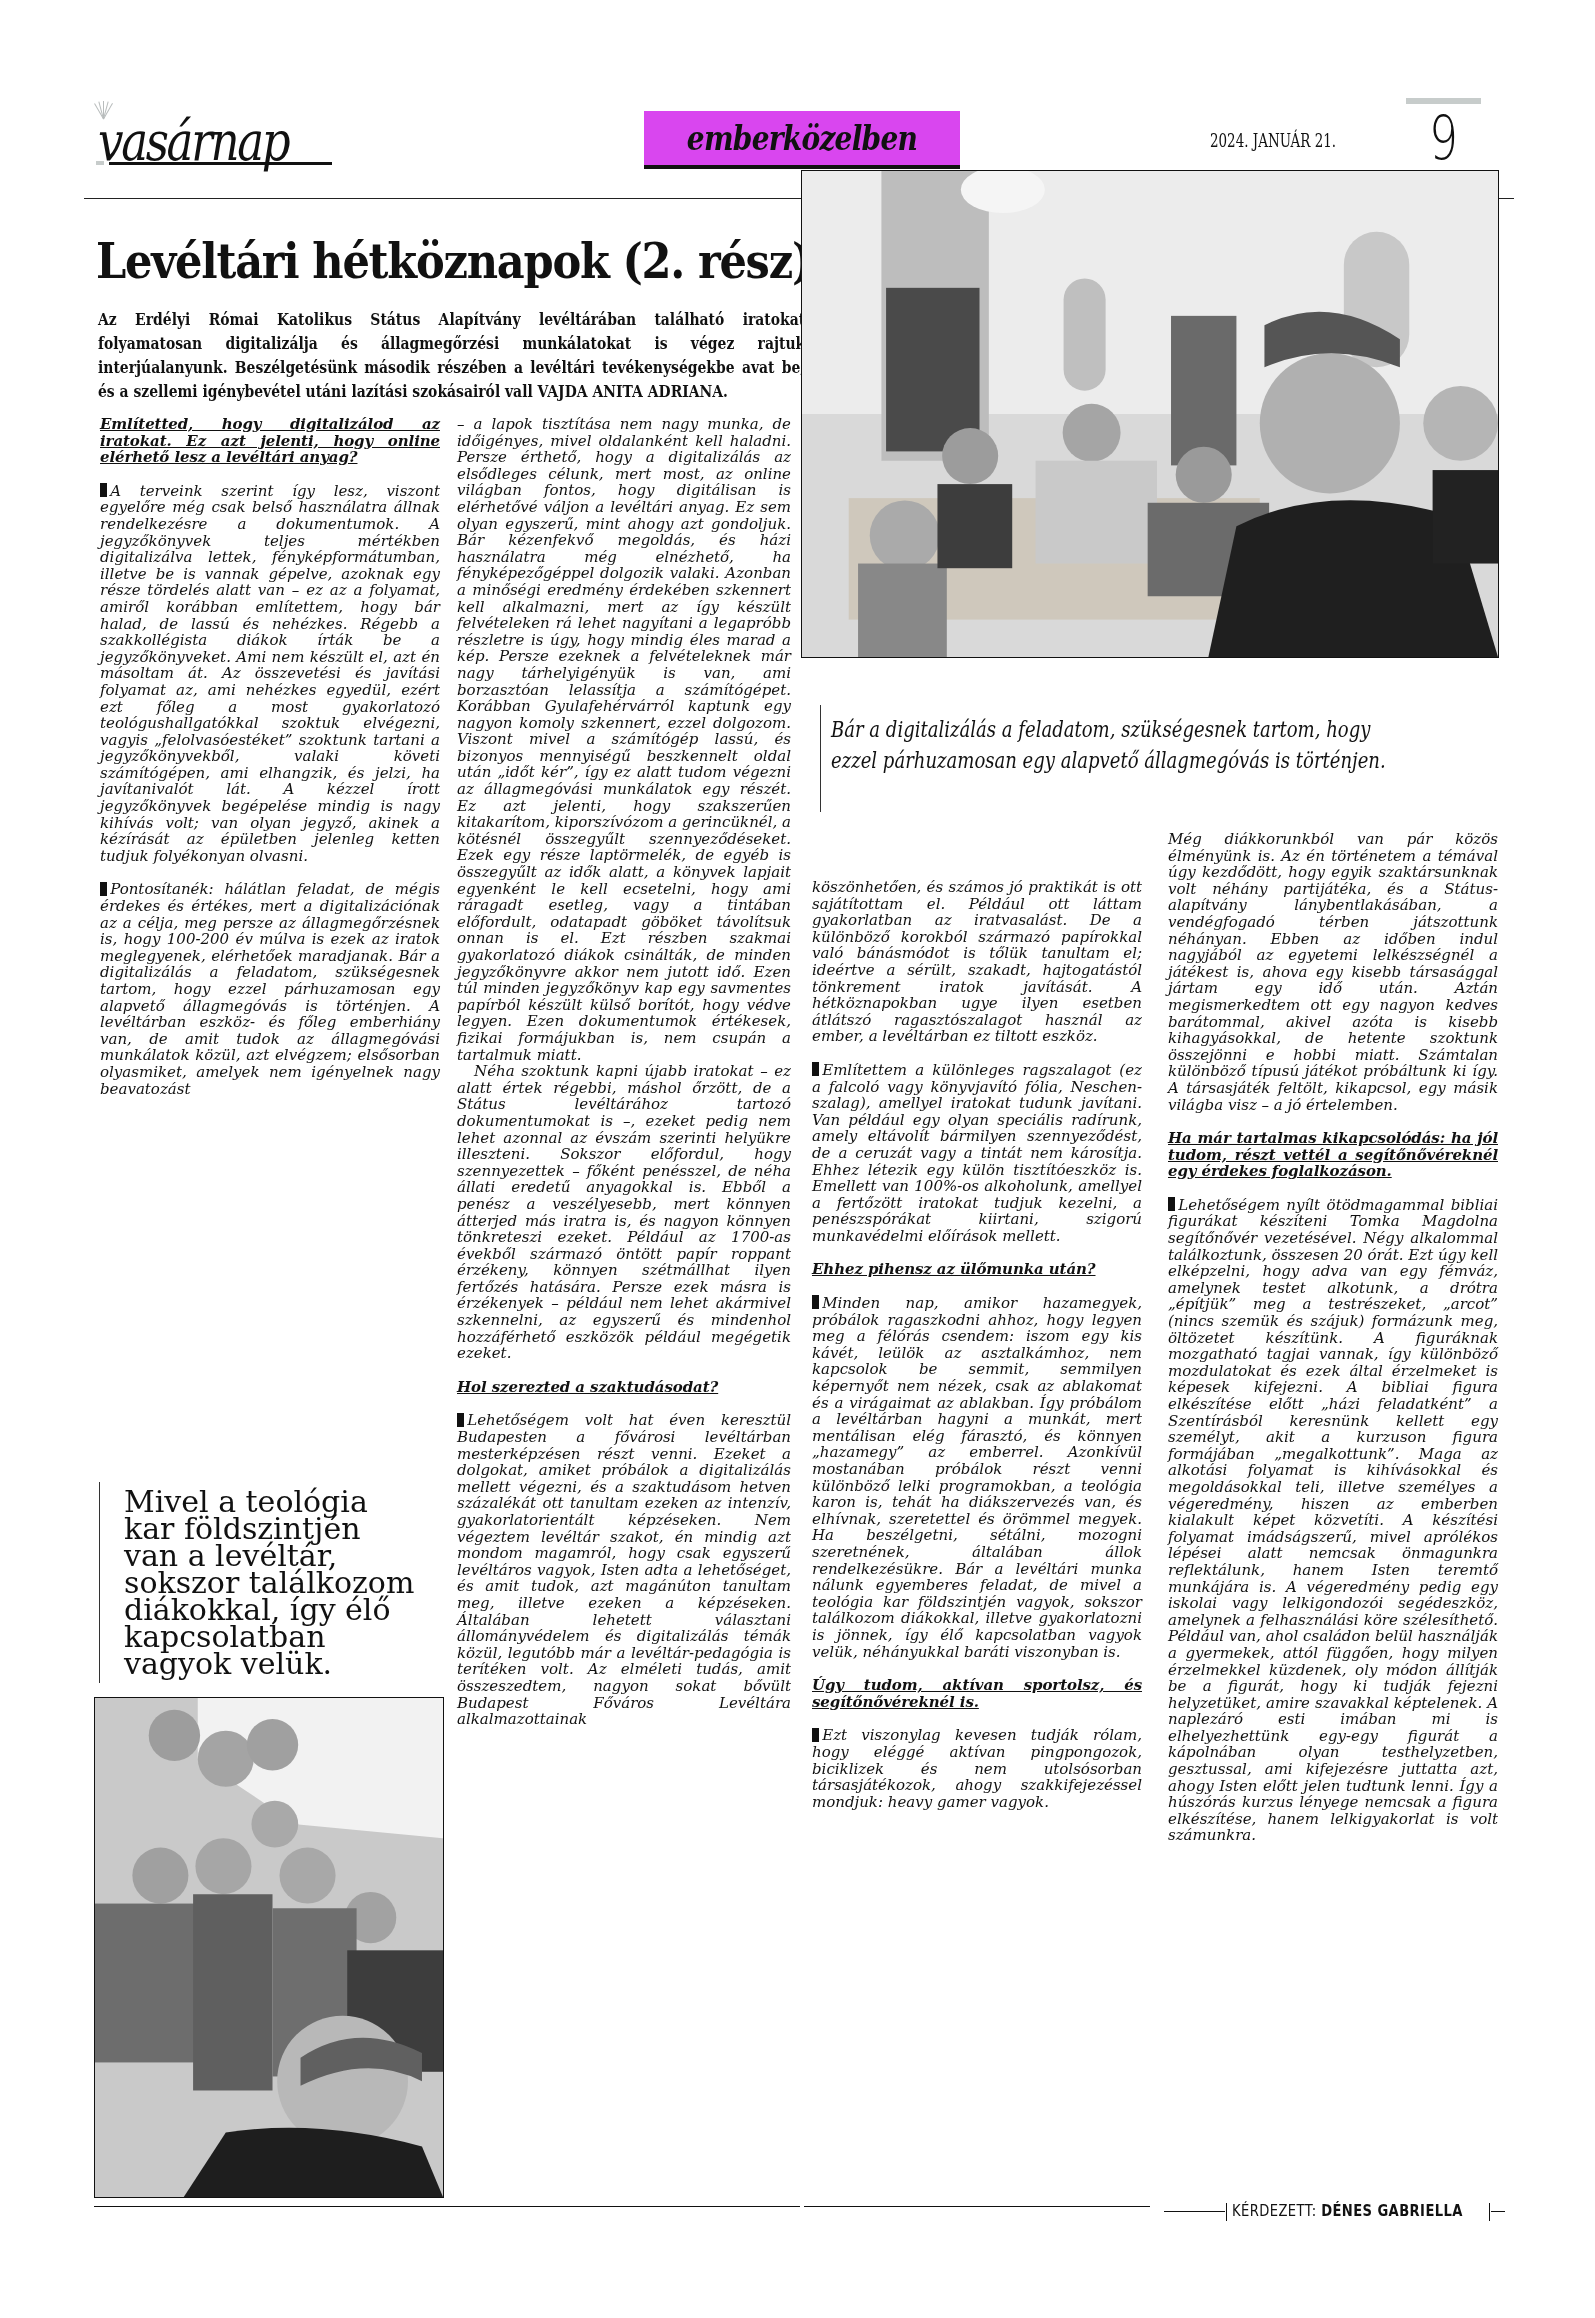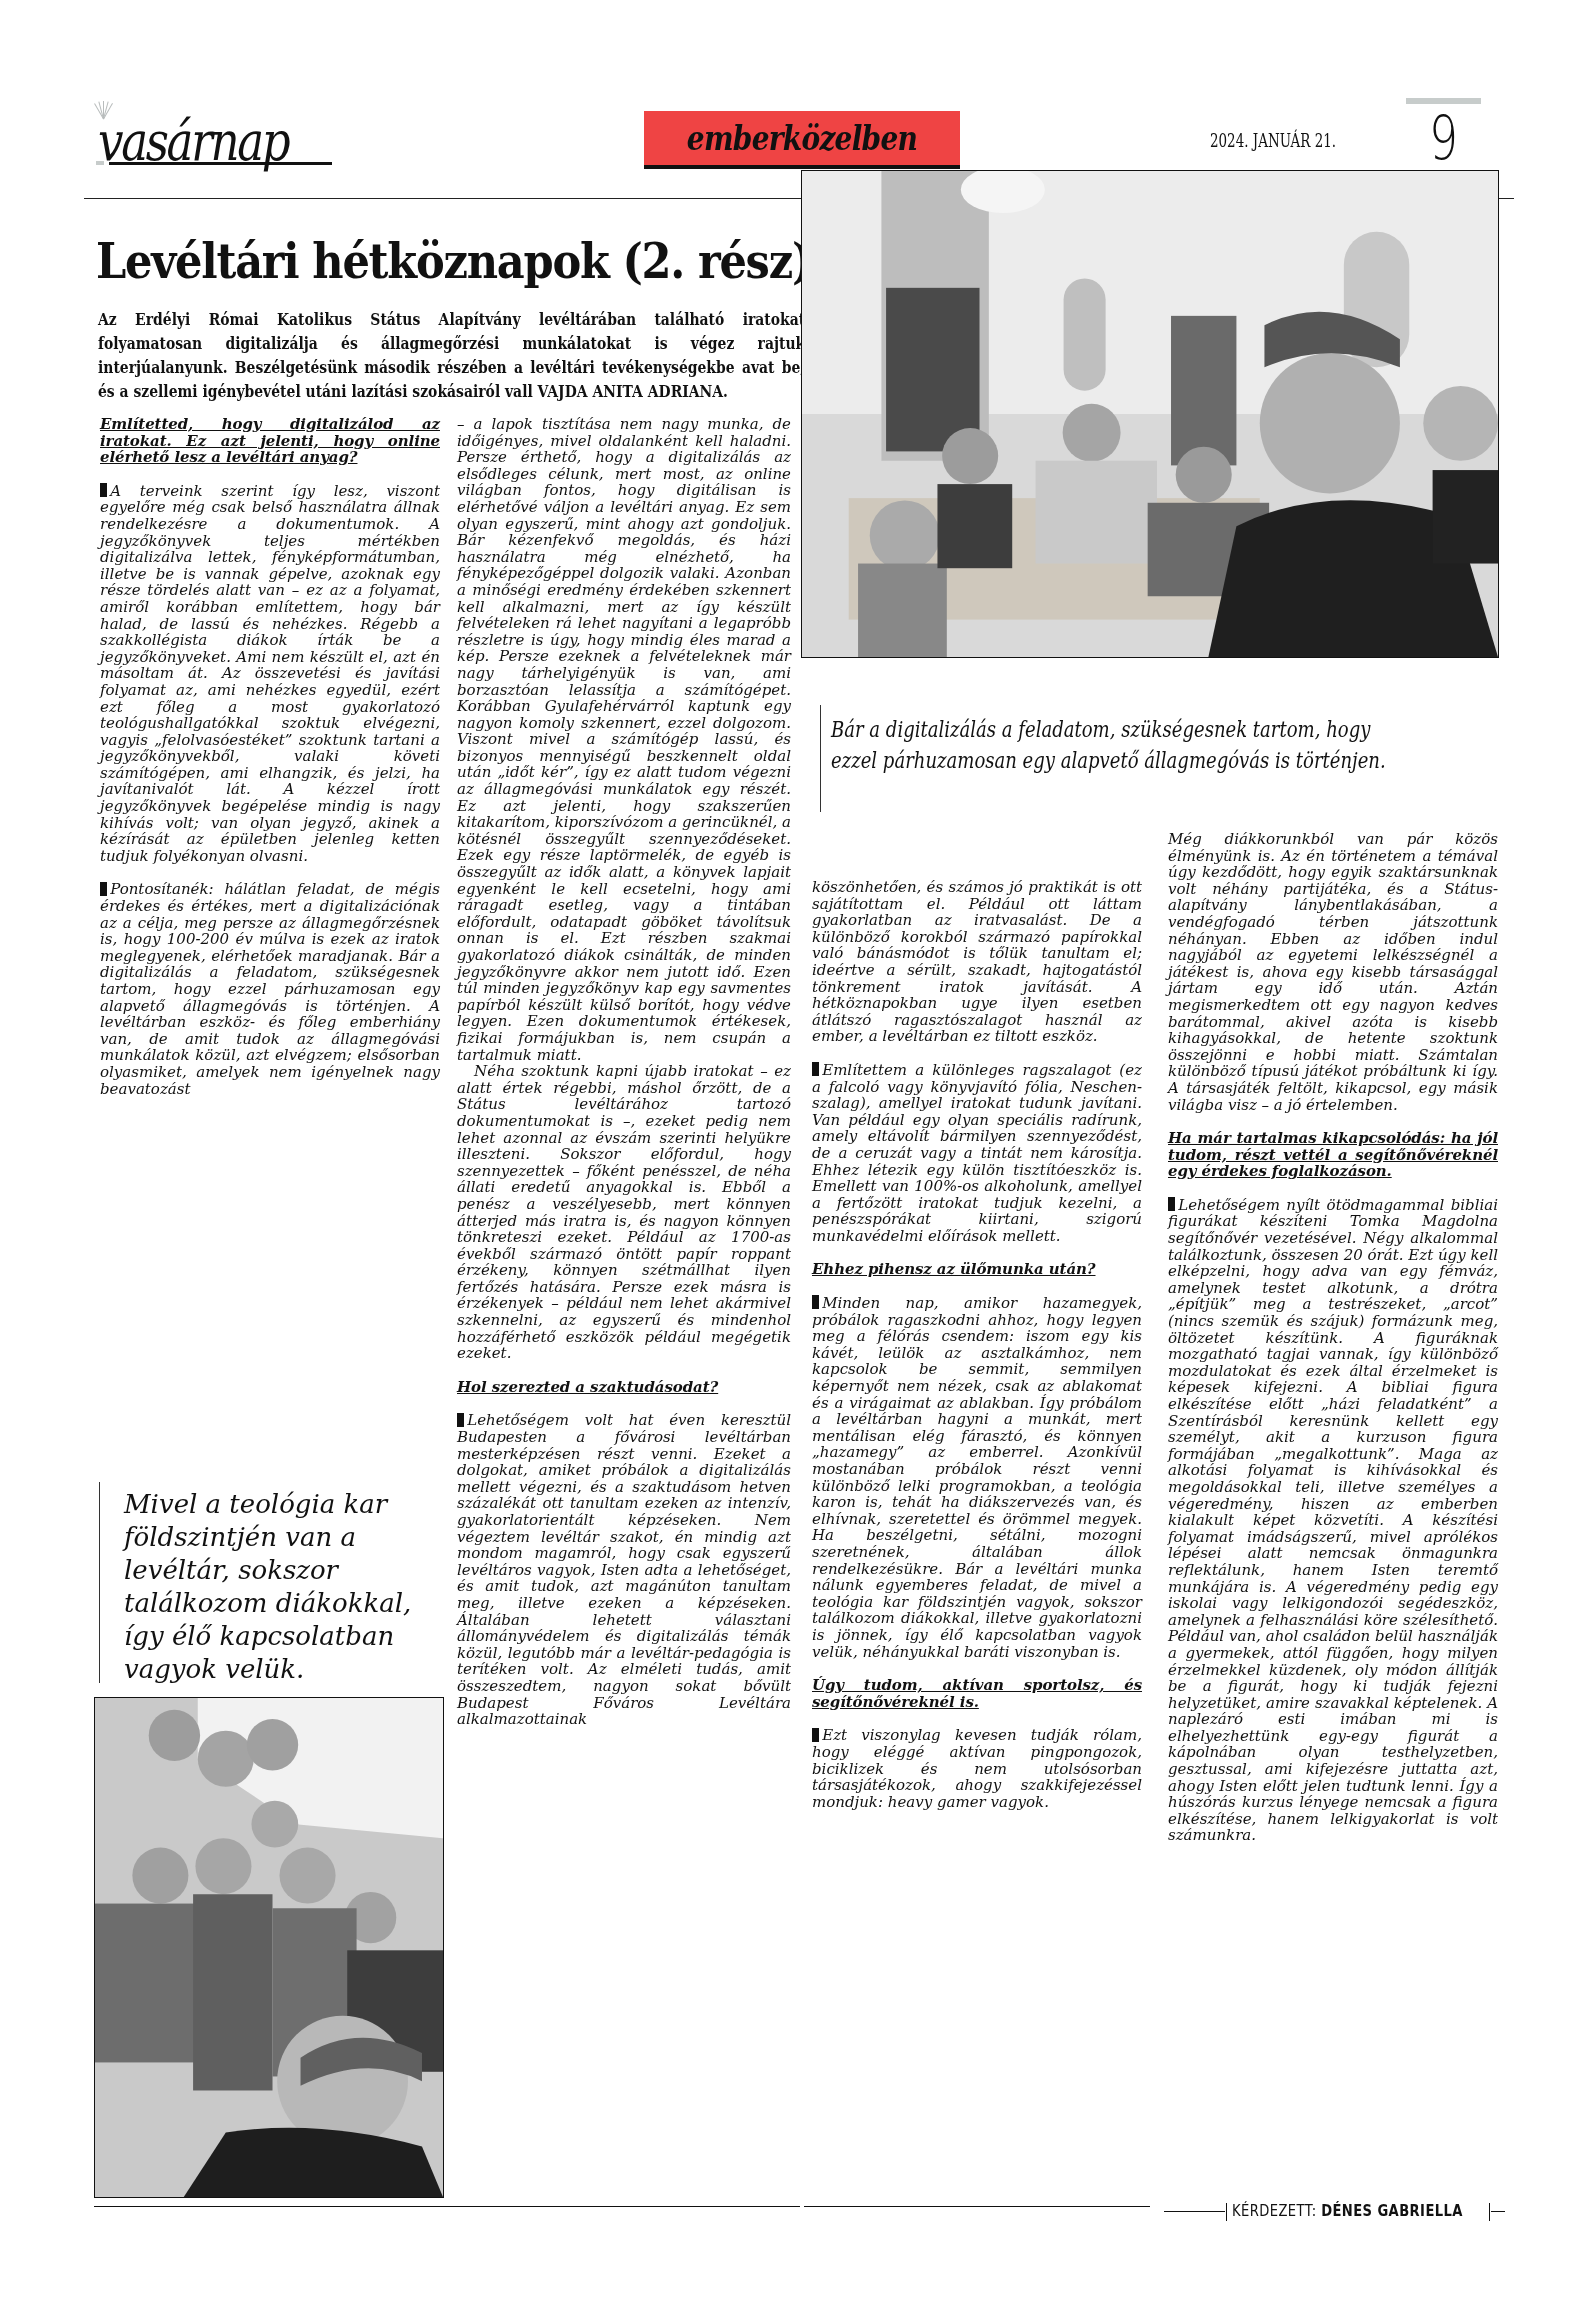--- a/index.html
+++ b/index.html
@@ -5,21 +5,21 @@
   html,body{margin:0;padding:0;background:#fff;}
   body{width:1595px;height:2319px;position:relative;overflow:hidden;color:#111;font-family:"DejaVu Serif",serif;}
   .abs{position:absolute;}
   
   .masthead{left:93px;top:100px;width:252px;height:70px;}
   .masthead-word{position:absolute;left:4.7px;top:14px;font-family:"DejaVu Serif",serif;font-style:italic;font-size:55px;letter-spacing:-2.8px;transform:scaleX(0.82);transform-origin:left;color:#111;line-height:1;}
   .masthead-sun{position:absolute;left:3.7px;top:0;width:14px;height:18.7px;}
   .masthead-sun span{position:absolute;bottom:0;left:6px;width:1.4px;height:18px;background:#b8bcbc;transform-origin:bottom center;}
   .masthead-rule{position:absolute;left:16px;top:62px;width:223px;height:2.8px;background:#111;}
   .masthead-sq{position:absolute;left:2.8px;top:61px;width:8.4px;height:3.7px;background:#c7cccb;}
-  .section-box{left:644px;top:111px;width:316px;height:54px;background:#ef4444;}
+  .section-box{left:644px;top:111px;width:316px;height:54px;background:#d946ef;}
   .section-label{position:absolute;left:0;right:0;top:8.4px;text-align:center;font-family:"DejaVu Serif",serif;font-style:italic;font-weight:bold;font-size:33px;letter-spacing:-0.9px;transform:scaleX(0.85);}
   .section-rule{left:644px;top:165px;width:316px;height:3.7px;background:#111;}
   .date{left:1210px;top:130px;font-family:"DejaVu Serif",serif;font-size:18.7px;transform:scaleX(0.72);transform-origin:left;letter-spacing:0px;}
   .pagenum-bar-top{left:1406px;top:98px;width:75px;height:5.6px;background:#c7cccb;}
   .pagenum-bar-bot{left:1406px;top:170px;width:75px;height:5.6px;background:#c7cccb;}
   .pagenum{left:1411px;top:107px;width:65px;text-align:center;font-family:"DejaVu Sans",sans-serif;font-weight:300;font-size:61px;line-height:1;transform:scaleX(0.75);}
   .header-rule{left:84px;top:198px;width:1430px;height:1.4px;background:#222;}
 
   
   .headline{left:96px;top:236px;width:729px;font-family:"DejaVu Serif",serif;font-weight:bold;font-size:49px;letter-spacing:-1.4px;line-height:1.05;transform:scaleX(0.88);transform-origin:left;white-space:nowrap;}
@@ -32,21 +32,21 @@
   .col .a{margin:0 0 17px 0;}
   .col .indent{text-indent:17px;}
   .col .mark{display:inline-block;width:6.5px;height:14px;background:#111;margin-right:3.7px;vertical-align:-1.4px;}
   .c1{left:100px;top:416px;width:340px;}
   .c2{left:457px;top:416px;width:334px;}
   .c3{left:812px;top:879px;width:330px;}
   .c4{left:1168px;top:831px;width:330px;}
 
   
   .pq-left{left:99px;top:1482px;width:327px;height:201px;border-left:1.4px solid #333;}
-  .pq-left-text{position:absolute;left:24px;top:5.6px;width:299px;font-family:"DejaVu Serif",serif;font-style:italic;font-size:26px;line-height:33px;}
+  .pq-left-text{position:absolute;left:24px;top:5.6px;width:299px;font-family:"DejaVu Serif",serif;font-size:30px;line-height:27px;}
   .pq-right{left:820px;top:705px;width:692px;height:107px;border-left:1.4px solid #333;}
   .pq-right-text{position:absolute;left:10.3px;top:9.3px;width:701px;font-family:"DejaVu Serif",serif;font-style:italic;font-size:22px;line-height:31px;transform:scaleX(0.82);transform-origin:left;}
 
   
   .photo{position:absolute;border:0.9px solid #111;overflow:hidden;background:#9a9a9a;}
   .photo-main{left:801px;top:170px;width:696px;height:486px;}
   .photo-small{left:94px;top:1697px;width:348px;height:499px;}
   .section-bottom-rule{left:94px;top:2206px;width:706px;height:1.4px;background:#111;}
   .col3-bottom-rule{left:804px;top:2206px;width:346px;height:1.4px;background:#111;}
 

